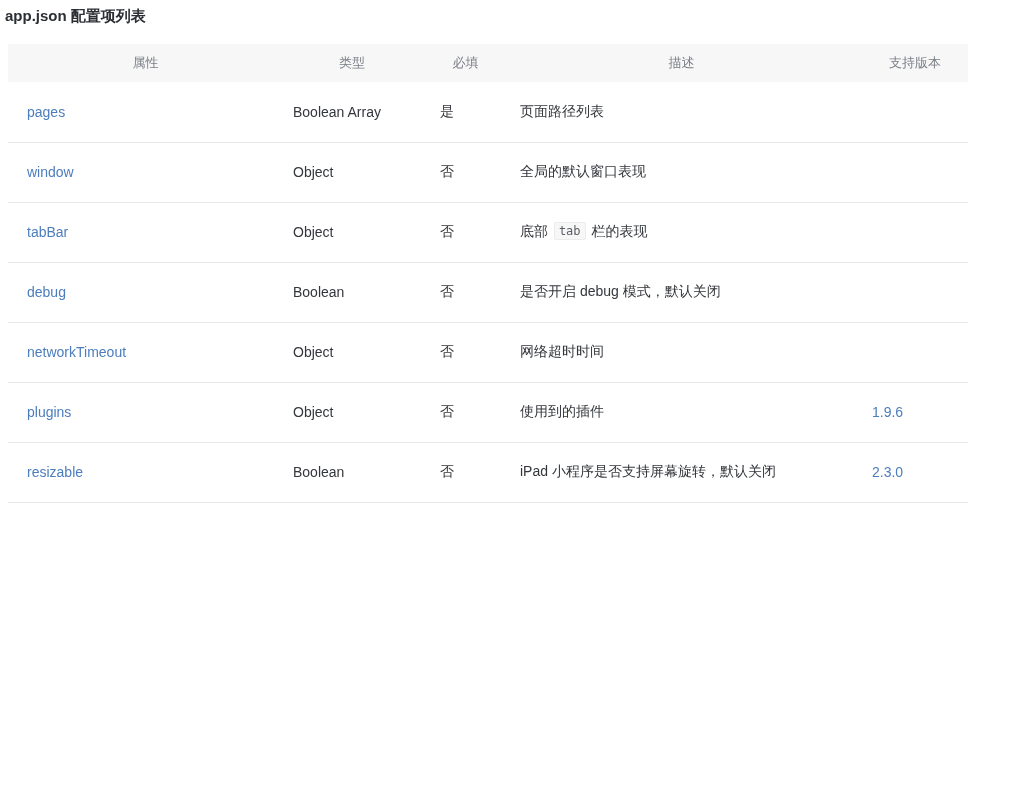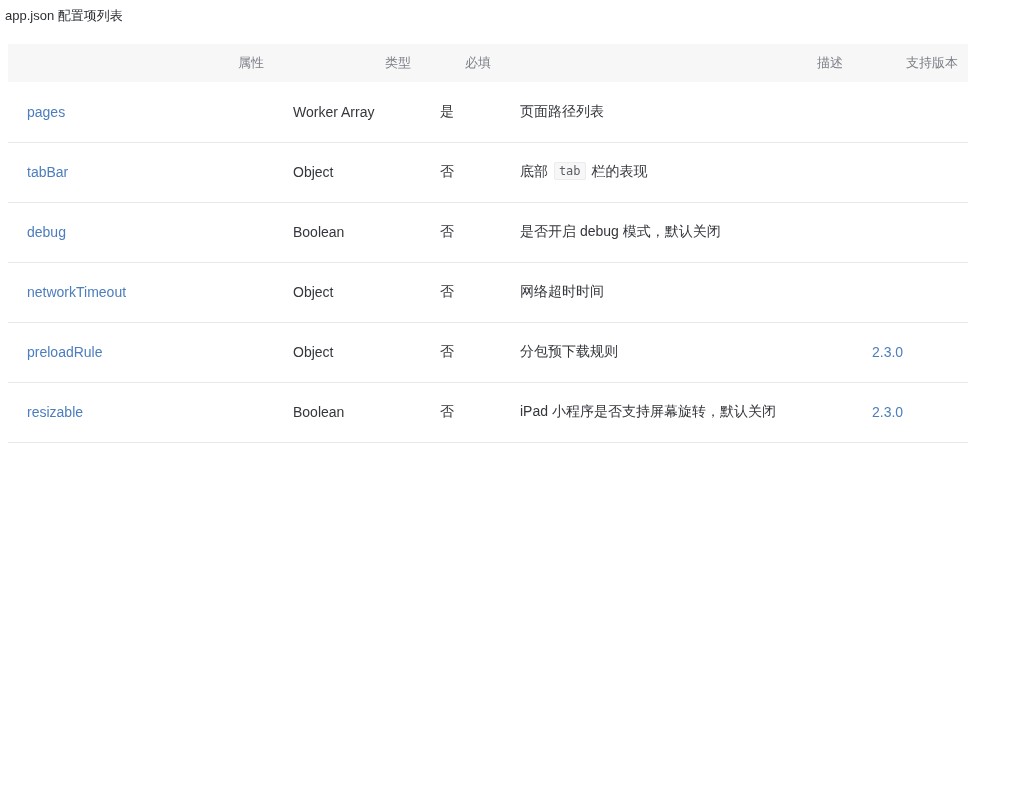--- a/index.html
+++ b/index.html
@@ -7,38 +7,38 @@
   body {
     width: 1025px;
     height: 792px;
     overflow: hidden;
     background: #ffffff;
     color: var(--text-color, #33363b);
     font-family: "Liberation Sans", "DejaVu Sans", sans-serif;
   }
   .page { padding: 2px 0 0 5px; }
   .page-title {
-    font-size: 13px;
-    font-weight: 400;
+    font-size: 15px;
+    font-weight: 700;
     color: var(--title-color, #2b2e33);
     margin: 2px 0 16px 0;
     line-height: 24px;
   }
   table.config-table {
     margin-left: 3px;
     width: 960px;
     border-collapse: collapse;
     table-layout: fixed;
   }
   thead th {
     background: var(--header-bg, #f7f7f7);
     color: var(--header-text, #7b7f87);
     font-weight: 400;
     font-size: 13px;
-    text-align: right;
+    text-align: center;
     height: 38px;
     padding: 0 10px 0 19px;
     vertical-align: middle;
     white-space: nowrap;
   }
   tbody td {
     height: 60px;
     border-bottom: 1px solid var(--border-color, #e8e8e8);
     font-size: 14px;
     padding: 0 10px 0 19px;
@@ -85,23 +85,30 @@
           <th>属性</th>
           <th>类型</th>
           <th>必填</th>
           <th>描述</th>
           <th>支持版本</th>
         </tr>
     </thead>
     <tbody>
         <tr>
           <td><a href="#" class="doc-link">pages</a></td>
-          <td>Worker Array</td>
+          <td>Boolean Array</td>
           <td>是</td>
           <td><span>页面路径列表</span></td>
+          <td></td>
+        </tr>
+        <tr>
+          <td><a href="#" class="doc-link">window</a></td>
+          <td>Object</td>
+          <td>否</td>
+          <td><span>全局的默认窗口表现</span></td>
           <td></td>
         </tr>
         <tr>
           <td><a href="#" class="doc-link">tabBar</a></td>
           <td>Object</td>
           <td>否</td>
           <td><span>底部 </span><code class="inline-code">tab</code><span> 栏的表现</span></td>
           <td></td>
         </tr>
         <tr>
@@ -112,25 +119,25 @@
           <td></td>
         </tr>
         <tr>
           <td><a href="#" class="doc-link">networkTimeout</a></td>
           <td>Object</td>
           <td>否</td>
           <td><span>网络超时时间</span></td>
           <td></td>
         </tr>
         <tr>
-          <td><a href="#" class="doc-link">preloadRule</a></td>
+          <td><a href="#" class="doc-link">plugins</a></td>
           <td>Object</td>
           <td>否</td>
-          <td><span>分包预下载规则</span></td>
-          <td><a href="#" class="doc-link">2.3.0</a></td>
+          <td><span>使用到的插件</span></td>
+          <td><a href="#" class="doc-link">1.9.6</a></td>
         </tr>
         <tr>
           <td><a href="#" class="doc-link">resizable</a></td>
           <td>Boolean</td>
           <td>否</td>
           <td><span>iPad 小程序是否支持屏幕旋转，默认关闭</span></td>
           <td><a href="#" class="doc-link">2.3.0</a></td>
         </tr>
       </tbody>
   </table>

